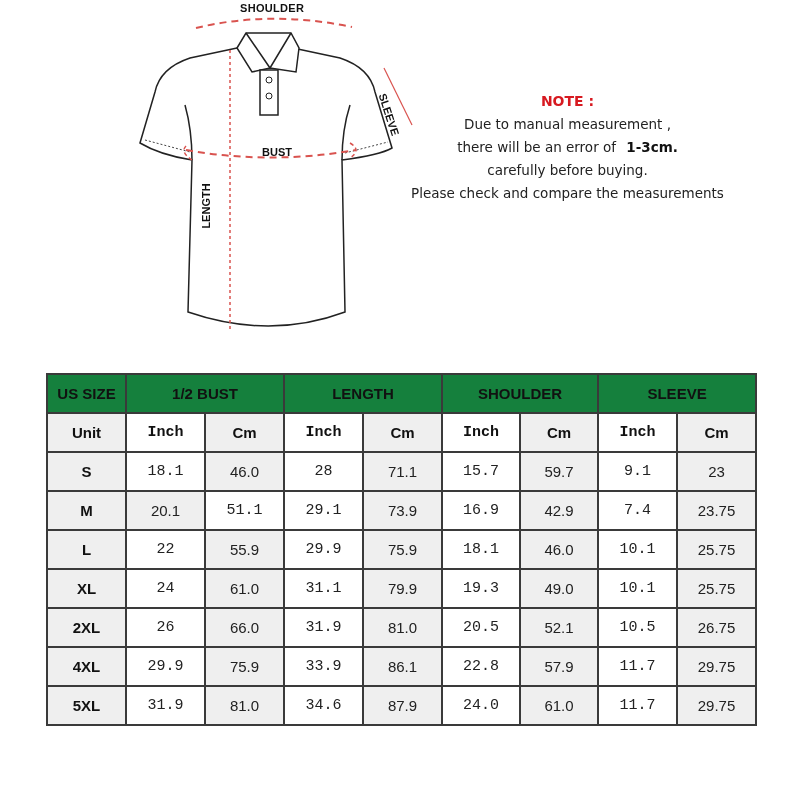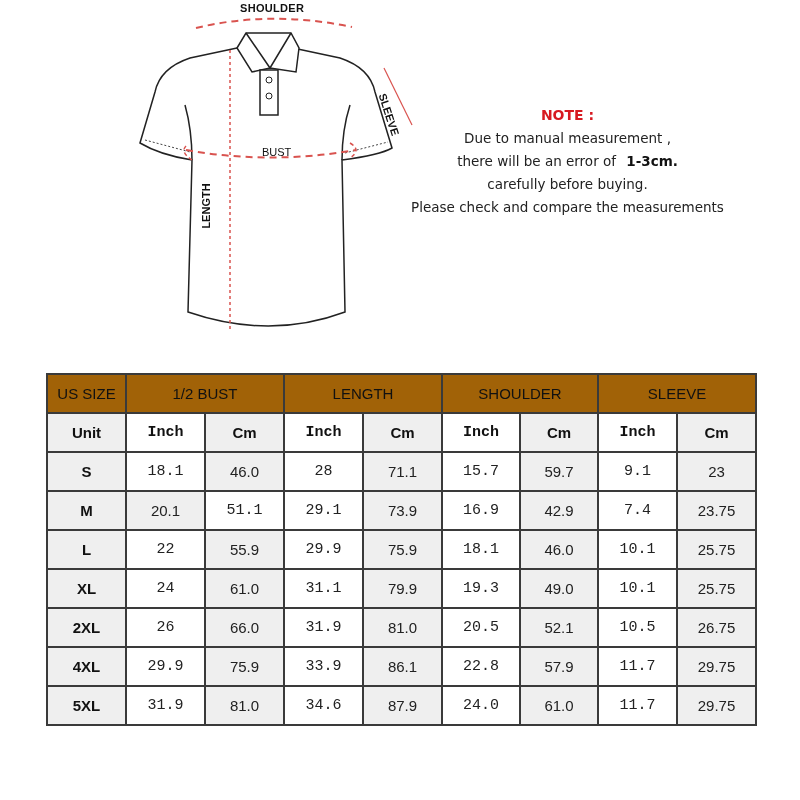--- a/index.html
+++ b/index.html
@@ -1,27 +1,27 @@
 <!DOCTYPE html>
 <html><head>
 <meta charset="utf-8">
 <style>
   html, body { margin:0; padding:0; background:#ffffff; }
   body { width:800px; height:800px; position:relative; overflow:hidden; font-family:"Liberation Sans", sans-serif; color:#111; }
   .figure { position:absolute; left:0; top:0; width:800px; height:350px; }
   .label-shoulder { position:absolute; left:240px; top:2px; font-size:11px; font-weight:bold; letter-spacing:0.3px; color:#111; }
-  .label-bust { position:absolute; left:256px; top:146px; font-size:11px; font-weight:normal; color:#111;padding-left:6px; }
+  .label-bust { position:absolute; left:256px; top:146px; font-size:11px; font-weight:bold; color:#111;padding-left:6px; }
   .label-length { position:absolute; left:183px; top:200px; font-size:11px; font-weight:bold; color:#111; transform:rotate(-90deg); transform-origin:center; white-space:nowrap; }
   .label-sleeve { position:absolute; left:388px; top:92px; font-size:11px; font-weight:bold; color:#111; transform:rotate(72deg); transform-origin:left top; white-space:nowrap; }
-  .note { position:absolute; left:400px; top:104px; width:335px; text-align:center; font-family:"DejaVu Sans", sans-serif; font-size:13.5px; line-height:23px; color:#222; }
+  .note { position:absolute; left:400px; top:90px; width:335px; text-align:center; font-family:"DejaVu Sans", sans-serif; font-size:13.5px; line-height:23px; color:#222; }
   .note-title { color:#d71920; font-weight:bold; font-size:14px; }
   .note b { color:#111;margin-left:6px; }
   table.size { position:absolute; left:46px; top:373px; border-collapse:collapse; table-layout:fixed; width:709px; }
   table.size td { border:2px solid #3a3a3a; height:37px; text-align:center; vertical-align:middle; font-size:15px; color:#222; padding:0; }
-  table.size td.hdr { font-weight:normal; color:#111; background:#a16207; }
+  table.size td.hdr { font-weight:bold; color:#111; background:#15803d; }
   table.size td.b { font-weight:bold; color:#111; }
   .w { background:#ffffff;font-family:Liberation Mono, monospace; }
   .g { background:#efefef; }
 </style>
 </head>
 <body>
 
 <div class="figure">
   <svg width="800" height="350" viewBox="0 0 800 350">
 

